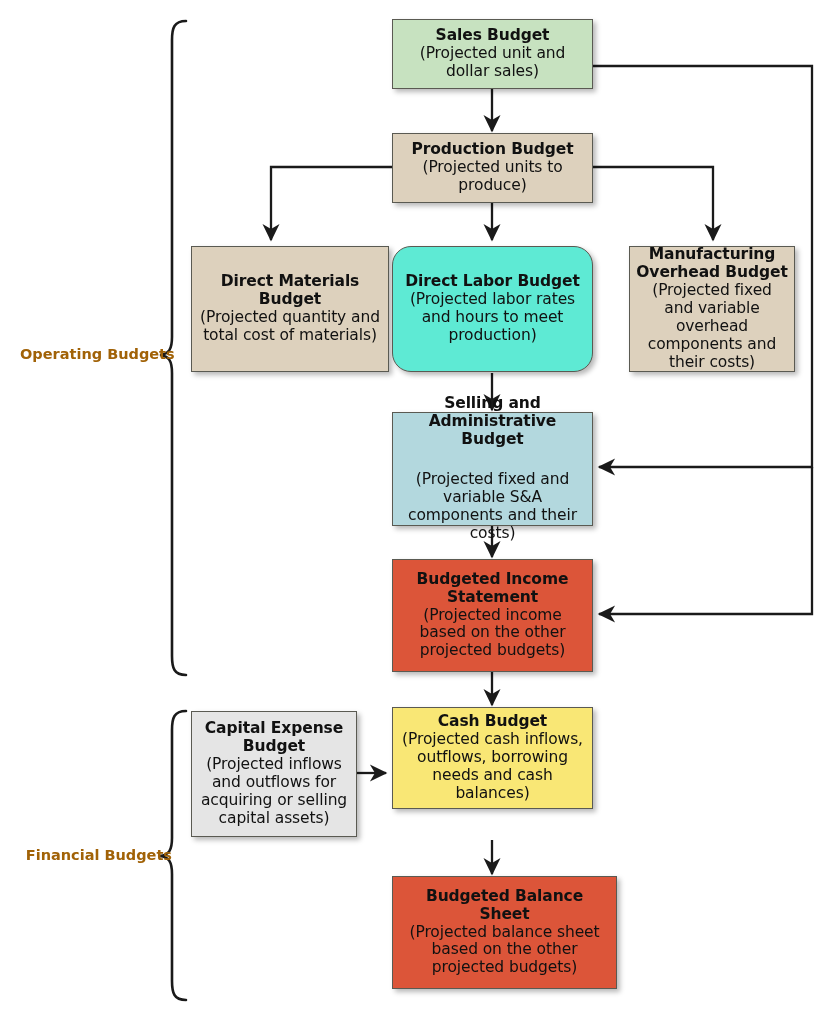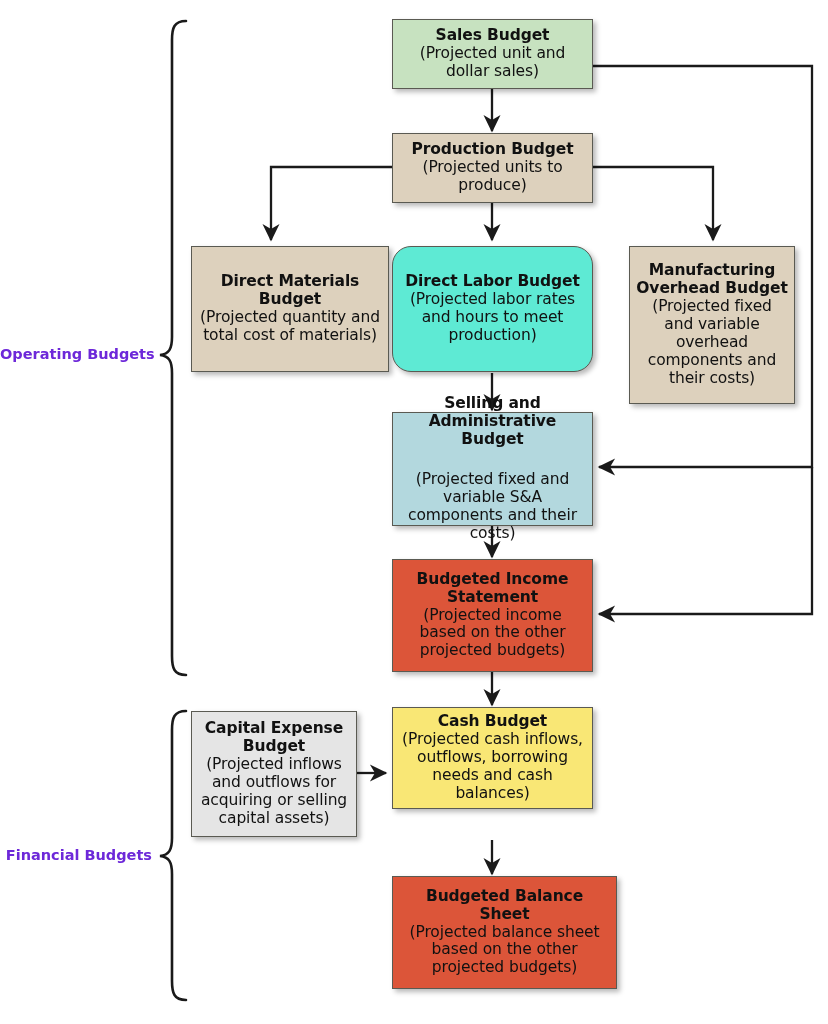--- a/index.html
+++ b/index.html
@@ -47,23 +47,24 @@
   }
   .node .sub {
     font-weight: normal;
     font-size: 15.5px;
     letter-spacing: -0.1px;
   }
   .brace-label {
     position: absolute;
     font-weight: bold;
     font-size: 14.5px;
-    color: #6d28d9;
+    color: #a16207;
     white-space: nowrap;
     text-align: right;
+    padding-left: 20px;
   }
 </style>
 </head>
 <body>
 
 <div id="stage">
 
   <svg id="wires" viewBox="0 0 828 1024" width="828" height="1024" xmlns="http://www.w3.org/2000/svg">
     <defs>
       <marker id="arw" markerWidth="9" markerHeight="9" refX="7.4" refY="4.5" orient="auto" markerUnits="strokeWidth">
@@ -138,21 +139,21 @@
   <div class="node" style="left:191px; top:246px; width:198px; height:126px; background:#ddd1bd;">
     <div class="ttl">Direct Materials Budget</div>
     <div class="sub">(Projected quantity and total cost of materials)</div>
   </div>
 
   <div class="node" style="left:392px; top:246px; width:201px; height:126px; background:#5eead4;border-radius:19px;">
     <div class="ttl">Direct Labor Budget</div>
     <div class="sub">(Projected labor rates and hours to meet production)</div>
   </div>
 
-  <div class="node" style="left:629px; top:246px; width:166px; height:158px; background:#ddd1bd;">
+  <div class="node" style="left:629px; top:246px; width:166px; height:126px; background:#ddd1bd;">
     <div class="ttl">Manufacturing Overhead Budget</div>
     <div class="sub">(Projected fixed and variable overhead components and their costs)</div>
   </div>
 
   <div class="node" style="left:392px; top:412px; width:201px; height:114px; background:#b3d8de;gap:22px;">
     <div class="ttl">Selling and Administrative Budget</div>
     <div class="sub">(Projected fixed and variable S&amp;A components and their costs)</div>
   </div>
 
   <div class="node" style="left:392px; top:559px; width:201px; height:113px; background:#dc5539;align-items:flex-end;">

